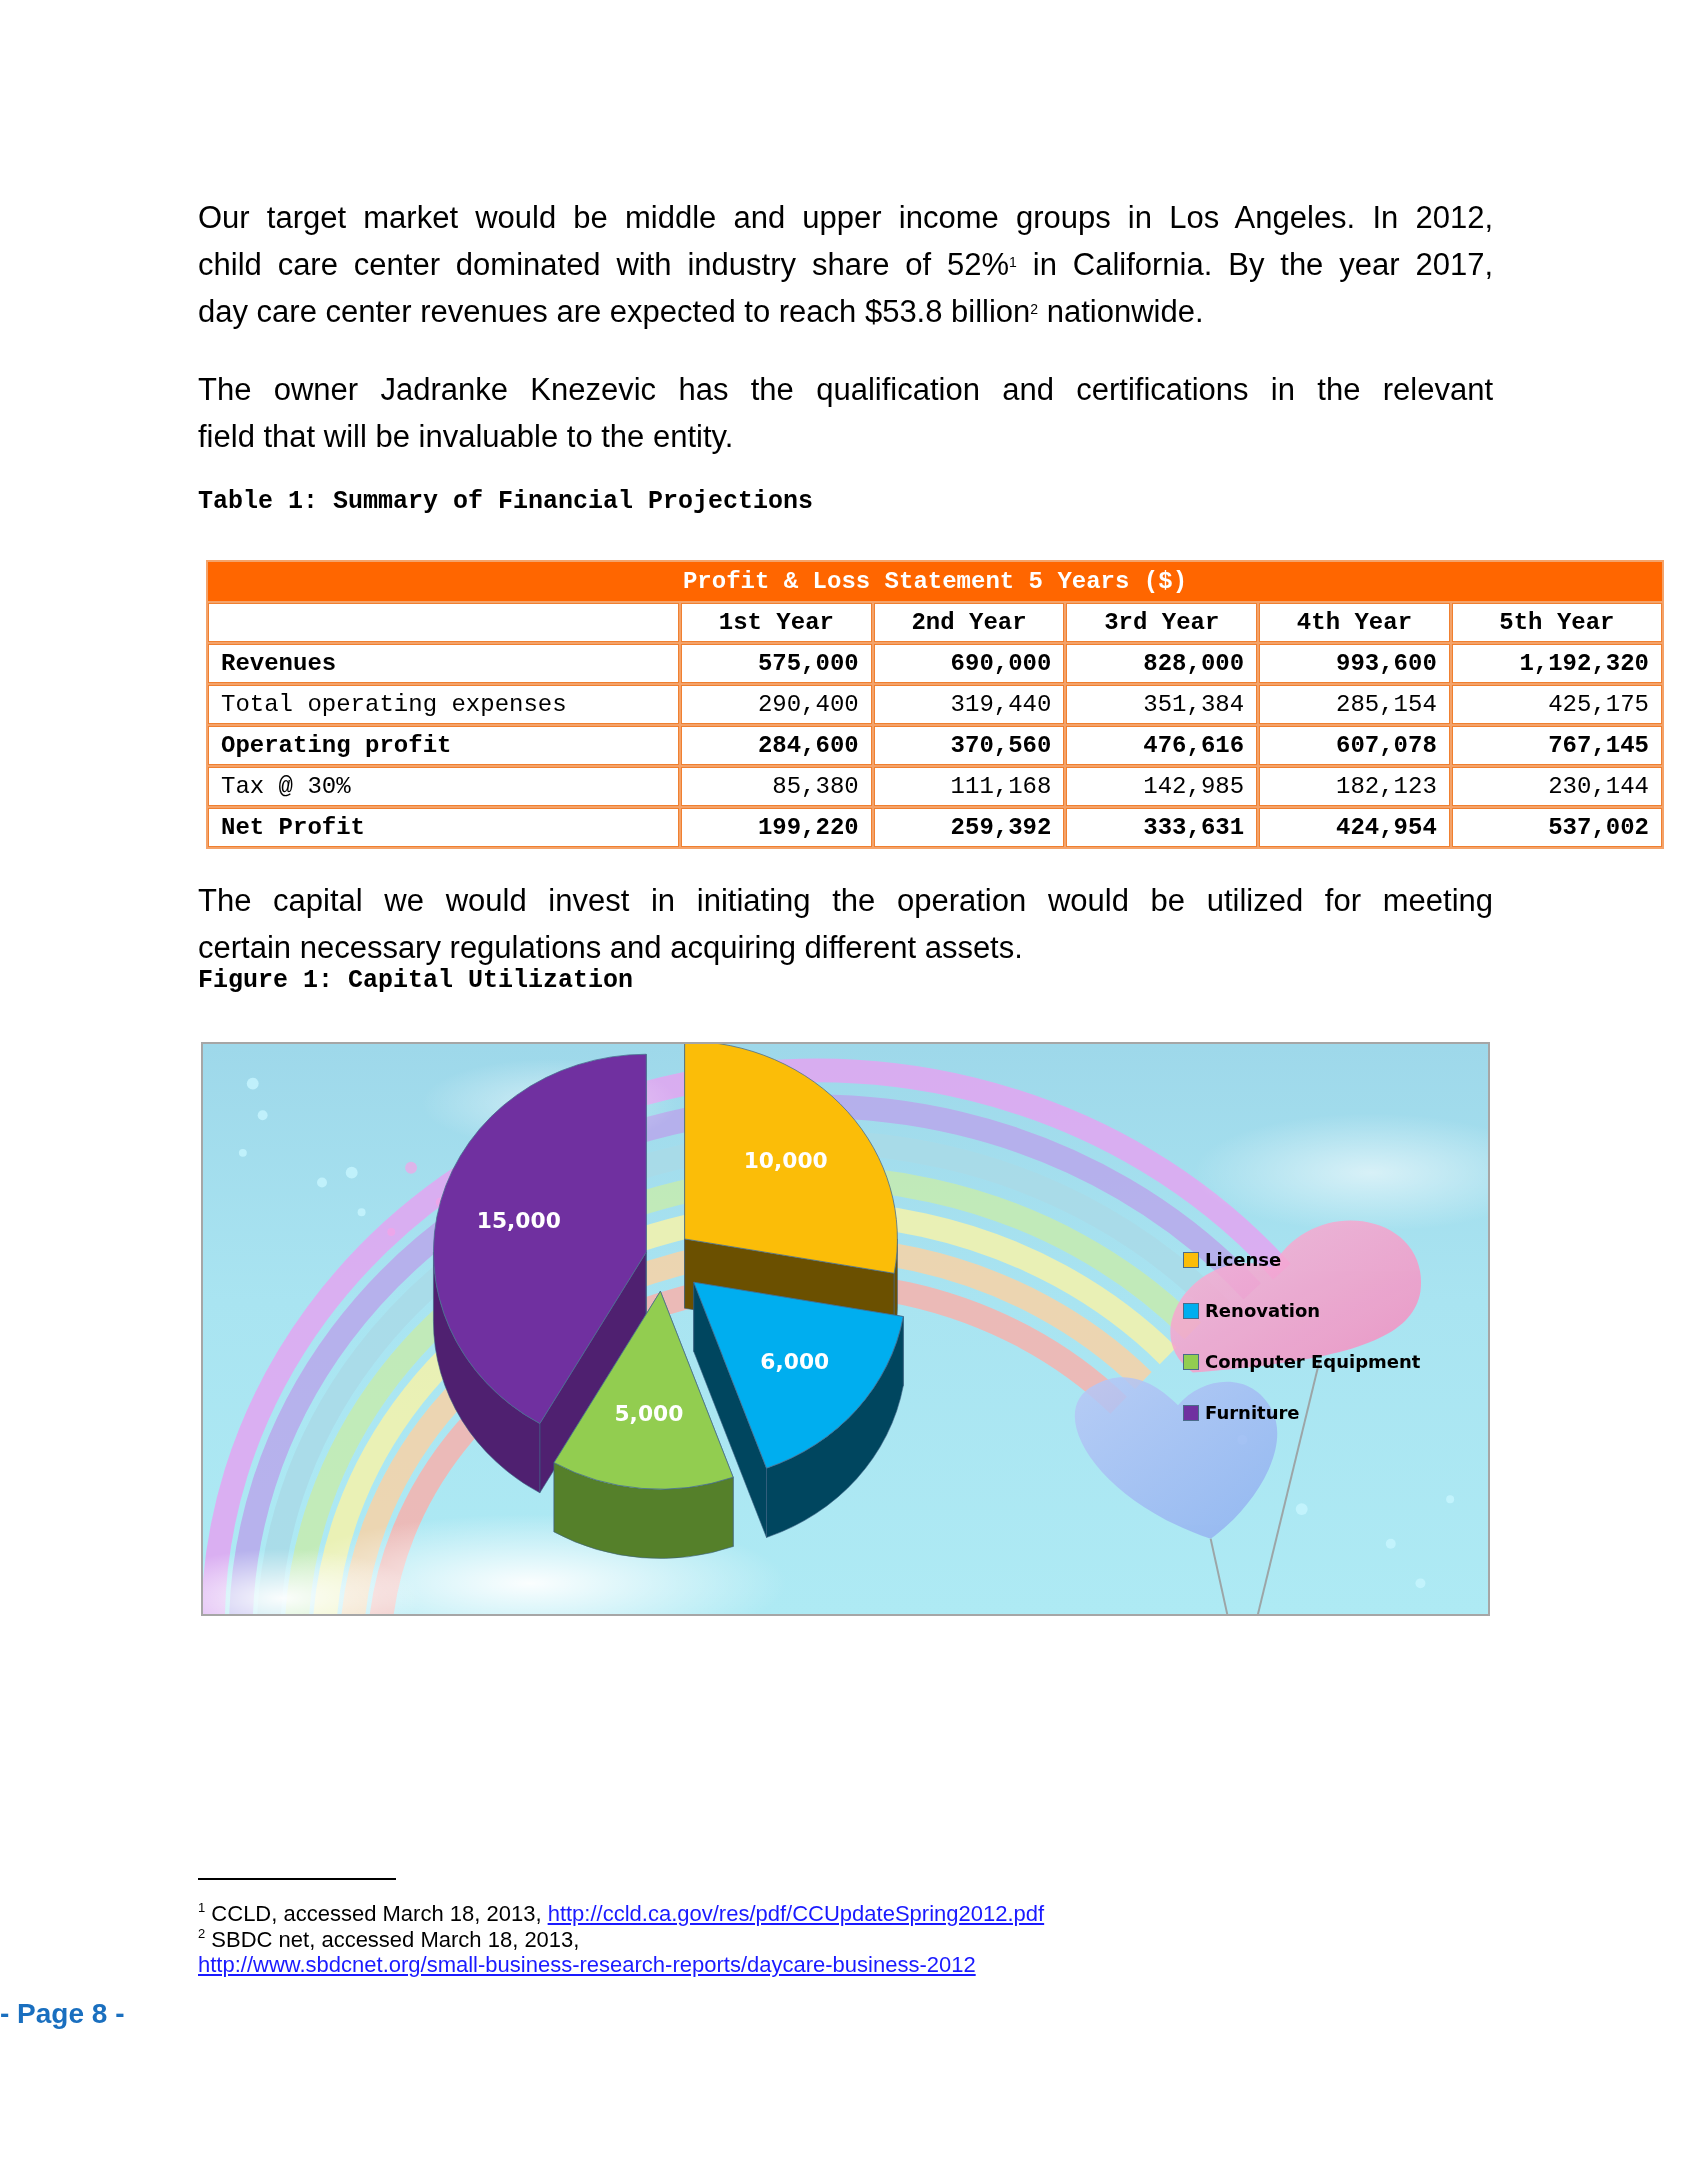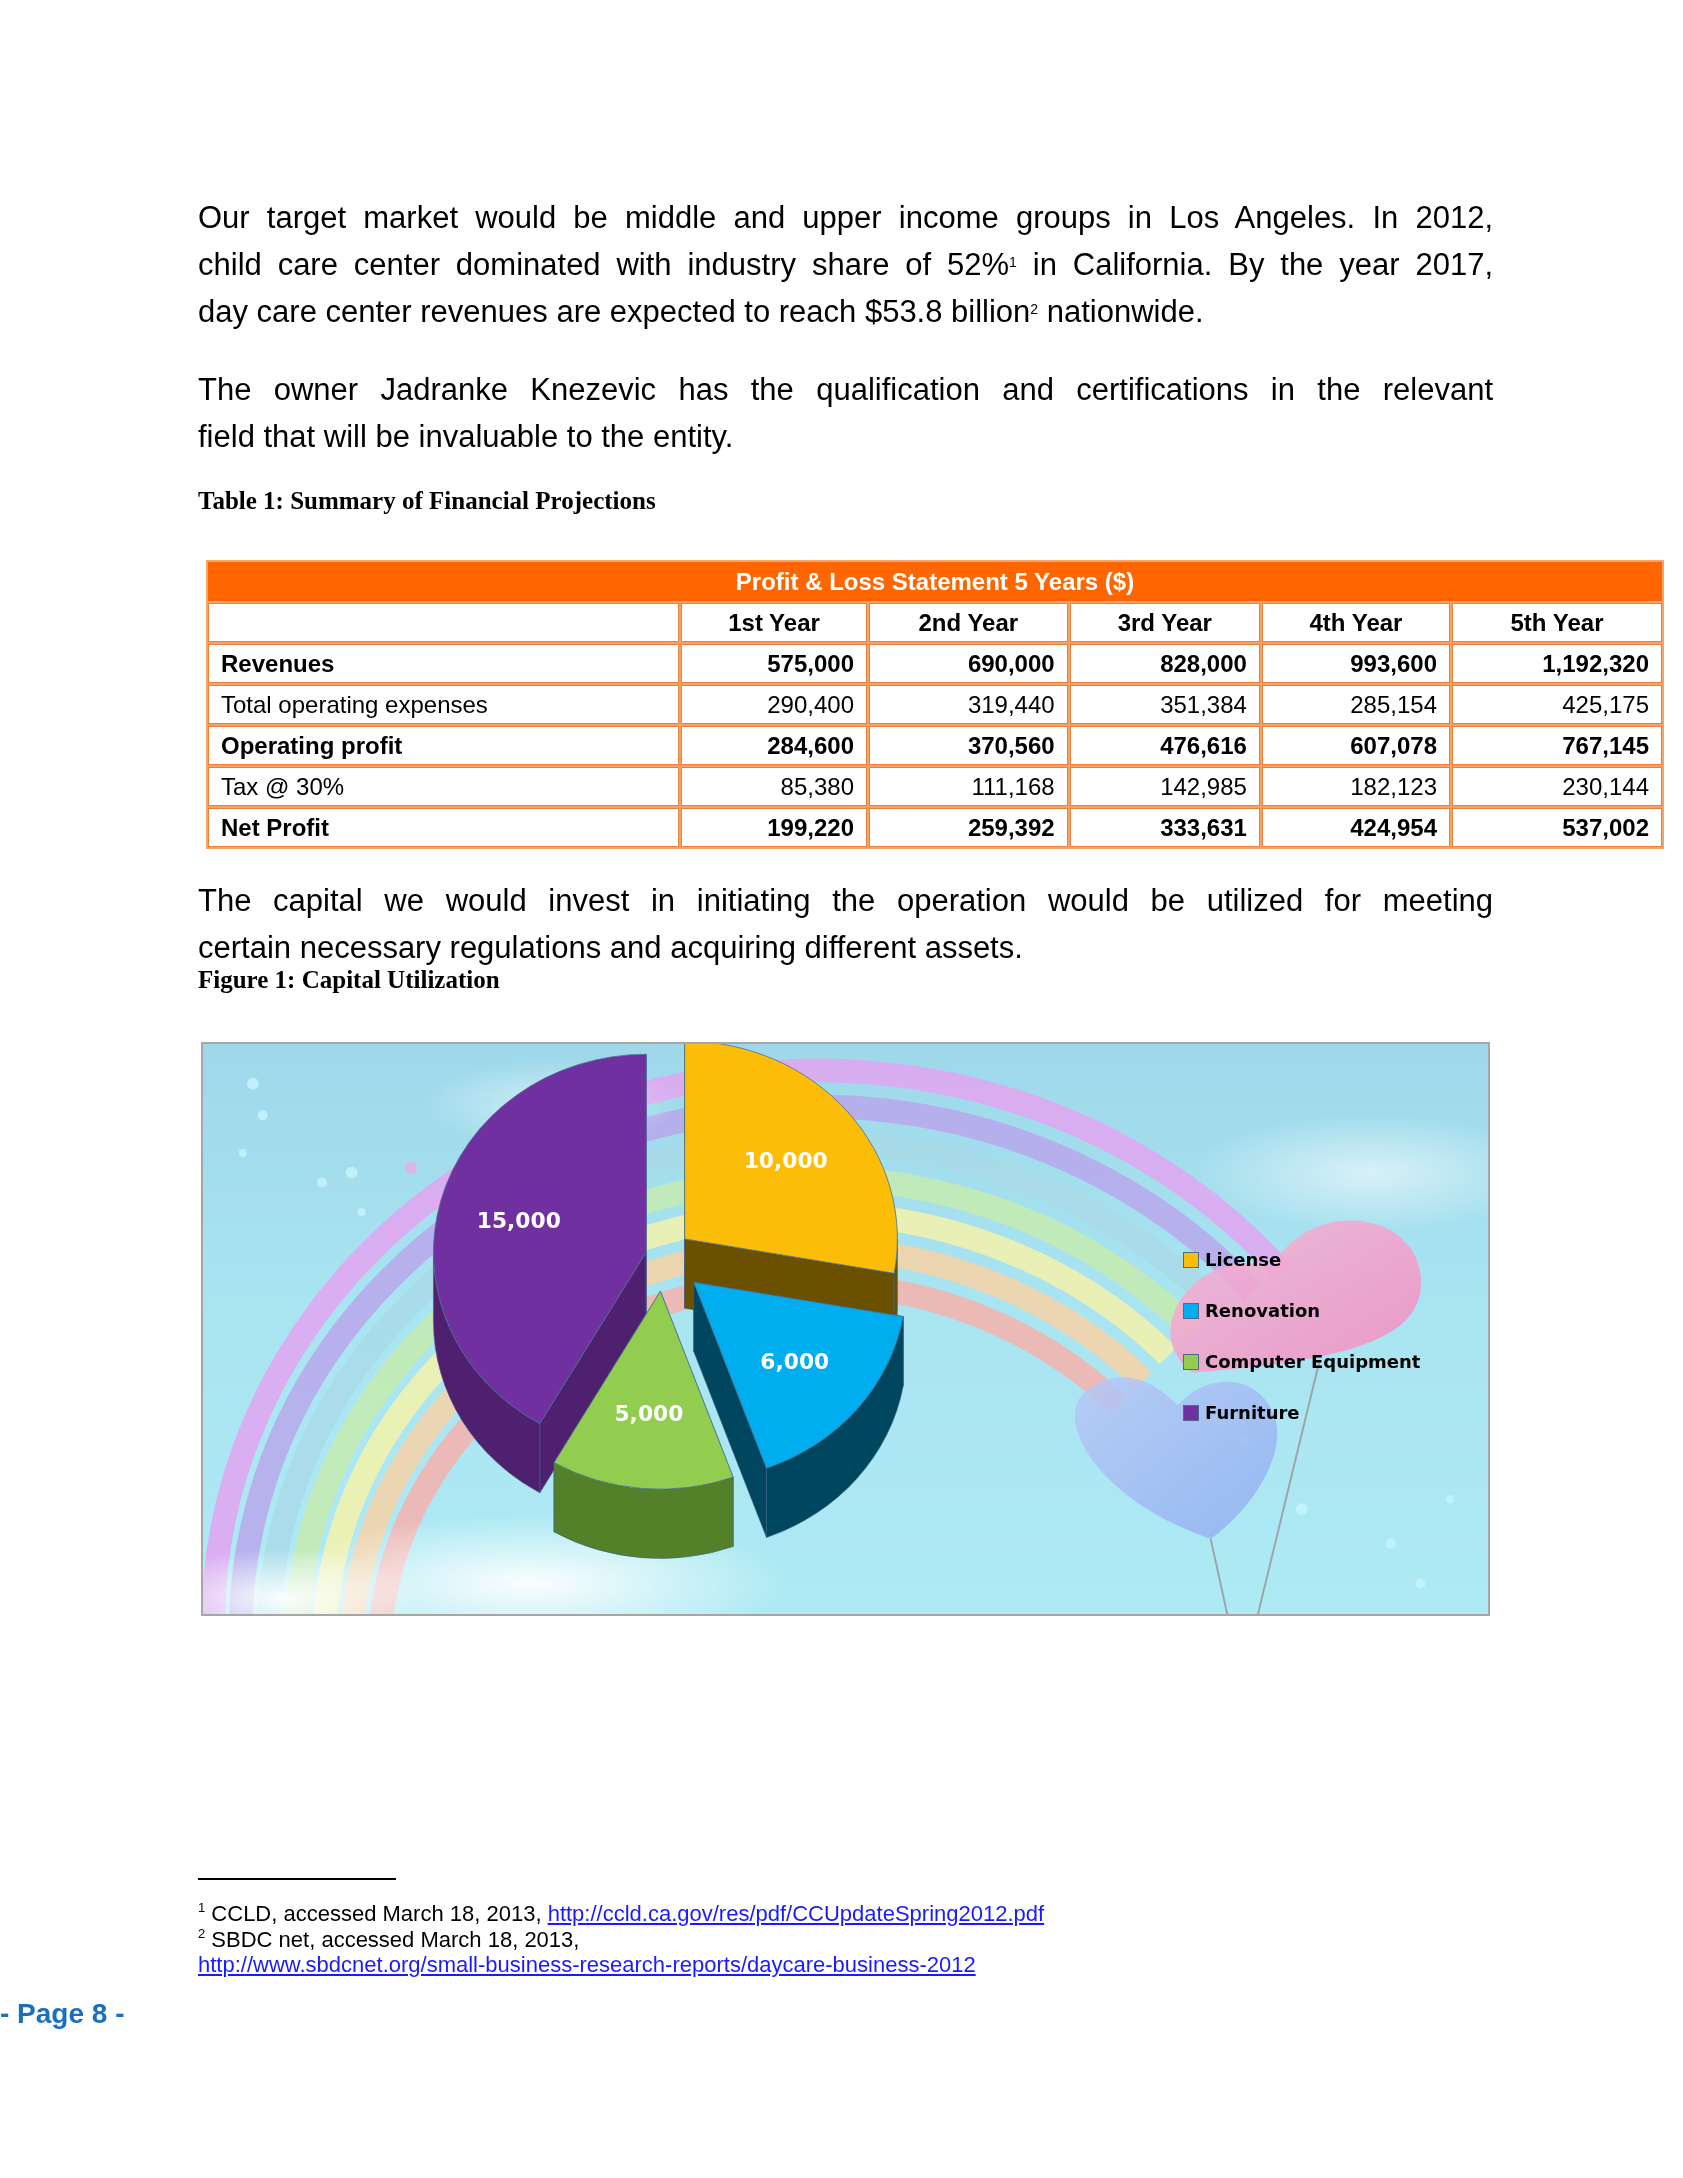--- a/index.html
+++ b/index.html
@@ -1,23 +1,23 @@
 <!DOCTYPE html>
 <html><head>
 <meta charset="utf-8">
 <style>
   html, body { margin:0; padding:0; background:#ffffff; }
   body { width:1683px; height:2178px; position:relative; overflow:hidden; font-family:"Liberation Sans", sans-serif; color:#000; }
   .para { position:absolute; left:198px; width:1295px; font-family:"Liberation Sans", sans-serif; font-size:31px; line-height:47px; text-align:justify; color:#000; }
   .para .line { display:block; white-space:nowrap; text-align-last:justify; }
   .para .line.last { text-align-last:left; }
   sup { font-size:14px; vertical-align:top; position:relative; top:-2px; }
-  .caption { position:absolute; left:198px; font-family:Liberation Serif, serif; font-weight:bold; font-size:25px; color:#000; }
+  .caption { position:absolute; left:198px; font-family:Liberation Mono, monospace; font-weight:bold; font-size:25px; color:#000; }
   
-  .pl-table { position:absolute; left:206px; top:560px; width:1458px; border-collapse:separate; border-spacing:2px; background:#f4a36a; font-family:Liberation Sans, sans-serif; }
+  .pl-table { position:absolute; left:206px; top:560px; width:1458px; border-collapse:separate; border-spacing:2px; background:#f4a36a; font-family:Liberation Mono, monospace; }
   .pl-table td { background:#fff; height:37px; padding:0 12px; font-size:24px; white-space:nowrap; border:1px solid #f08030; }
   .pl-table td.num { text-align:right; }
   .pl-table td.hdr { text-align:center; font-weight:bold; }
   .pl-table tr.bold td { font-weight:bold; }
   .pl-table td.title { background:#ff6600; color:#fff; text-align:center; font-weight:bold; border-color:#ff6600; }
   
   .chart { position:absolute; left:201px; top:1042px; width:1285px; height:570px; border:2px solid #a6a6a6; overflow:hidden; background:linear-gradient(180deg,#9ed8ea 0%,#a9e4f1 45%,#aeeaf4 100%); }
   .legend { position:absolute; left:980px; top:190px; font-family:"DejaVu Sans", sans-serif; font-weight:bold; font-size:18px; color:#000; }
   .legend .item { height:51px; display:flex; align-items:center; }
   .legend .sw { width:14px; height:14px; border:1px solid #4a6b8a; margin-right:6px; }

